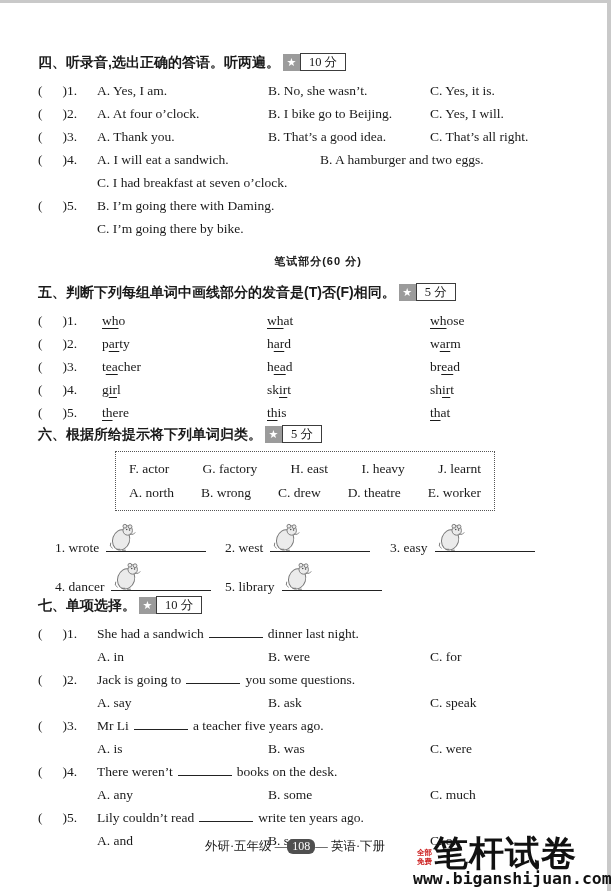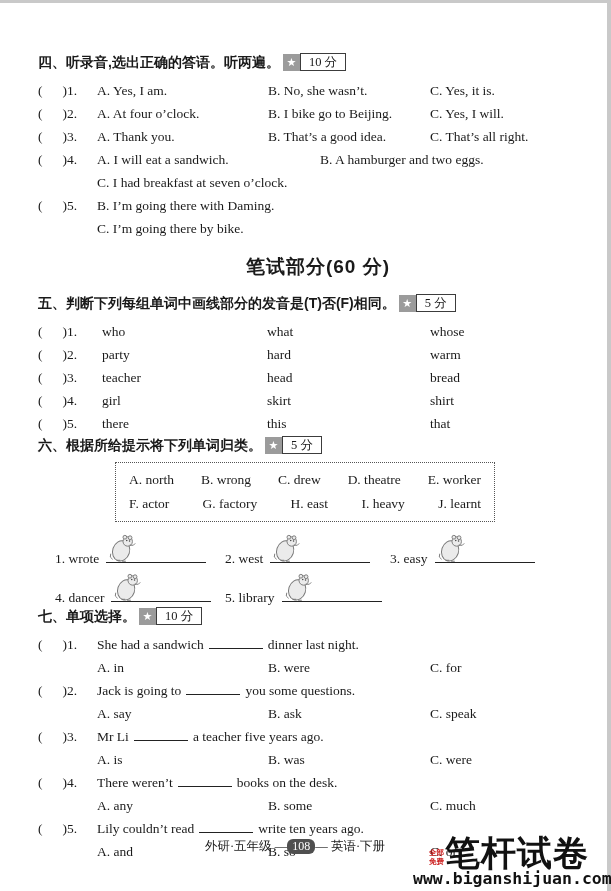--- a/index.html
+++ b/index.html
@@ -35,24 +35,24 @@
   .g-row{display:grid;line-height:23px;}
   .cols4{grid-template-columns:59px 171px 162px 1fr;}
   .cols4b{grid-template-columns:59px 223px 1fr;}
   .colsC{grid-template-columns:59px 1fr;}
   .cols5{grid-template-columns:64px 165px 163px 1fr;}
   .paren-gap{display:inline-block;width:20px;}
   .cell{white-space:nowrap;}
 
   .written-head{
     text-align:center;font-family:"Liberation Sans","DejaVu Sans",sans-serif;
-    font-weight:bold;font-size:19px;margin:14px 0 13px 0;letter-spacing:1px;
-  }
-
-  .ul-part{text-underline-offset:3px;text-decoration-thickness:1px;margin-top:28px;}
+    font-weight:bold;font-size:11px;margin:14px 0 13px 0;letter-spacing:1px;
+  }
+
+  .ul-part{text-decoration:underline;text-underline-offset:3px;text-decoration-thickness:1px;margin-top:28px;}
 
   
   .bank-box{
     margin:4px 0 6px 77px;width:352px;
     border:1px dotted #555;padding:5px 13px;
   }
   .bank-grid{display:grid;grid-template-columns:repeat(5,auto);justify-content:space-between;line-height:24px;}
 
   
   .blank-row{display:grid;grid-template-columns:170px 165px 1fr;padding-left:17px;height:39px;align-items:end;}
@@ -66,21 +66,21 @@
   .page-footer{
     position:absolute;top:838px;left:0;width:590px;text-align:center;
     font-size:12.5px;white-space:nowrap;
   }
   .page-num{
     display:inline-block;background:#4f4f4f;color:#ffffff;padding:0 5px;
     border-radius:6px;font-size:12px;line-height:15px;
   }
   .watermark{position:absolute;right:6px;bottom:4px;width:192px;}
   .wm-top{display:flex;align-items:flex-end;justify-content:flex-start;}
-  .wm-free{color:#cc2020;font-size:7.5px;line-height:1.15;font-family:"Liberation Sans",sans-serif;font-weight:bold;margin:0 1px 3px 16px;}
+  .wm-free{color:#cc2020;font-size:7.5px;line-height:1.15;font-family:"Liberation Sans",sans-serif;font-weight:bold;margin:0 1px 3px 4px;}
   .wm-brand{
     font-family:"Liberation Sans","DejaVu Sans",sans-serif;font-weight:bold;
     font-size:35px;line-height:0.95;color:#111;letter-spacing:1px;white-space:nowrap;
   }
   .wm-url{
     font-family:"DejaVu Sans Mono","Liberation Mono",monospace;font-weight:bold;
     font-size:16.5px;color:#111;white-space:nowrap;line-height:1.05;
   }
 </style>
 </head>
@@ -185,34 +185,34 @@
     <span>六、根据所给提示将下列单词归类。</span>
     <span class="score-badge">
       <span class="star-sq">
           <span>★</span>
         </span>
       <span class="score-box">5 分</span>
     </span>
   </div>
 
   <div class="bank-box">
+    <div class="bank-grid">
+      <span class="cell">F. actor</span>
+      <span class="cell">G. factory</span>
+      <span class="cell">H. east</span>
+      <span class="cell">I. heavy</span>
+      <span class="cell">J. learnt</span>
+    </div>
     <div class="bank-grid">
       <span class="cell">A. north</span>
       <span class="cell">B. wrong</span>
       <span class="cell">C. drew</span>
       <span class="cell">D. theatre</span>
       <span class="cell">E. worker</span>
     </div>
-    <div class="bank-grid">
-      <span class="cell">F. actor</span>
-      <span class="cell">G. factory</span>
-      <span class="cell">H. east</span>
-      <span class="cell">I. heavy</span>
-      <span class="cell">J. learnt</span>
-    </div>
   </div>
 
   <div class="blank-row">
     <span class="blank-item">
       <span>1.</span>&nbsp;<span>wrote</span>
       <span class="hblank">
           <svg viewBox="0 0 34 30" width="32" height="30" fill="none" stroke="#777" stroke-width="1">
             <path d="M6 26 q-4 -2 -2 -6"></path>
             <ellipse cx="15" cy="17" rx="9" ry="11" fill="#ebebeb" transform="rotate(18 15 17)"></ellipse>
             <circle cx="22" cy="7" r="5" fill="#ebebeb"></circle>

